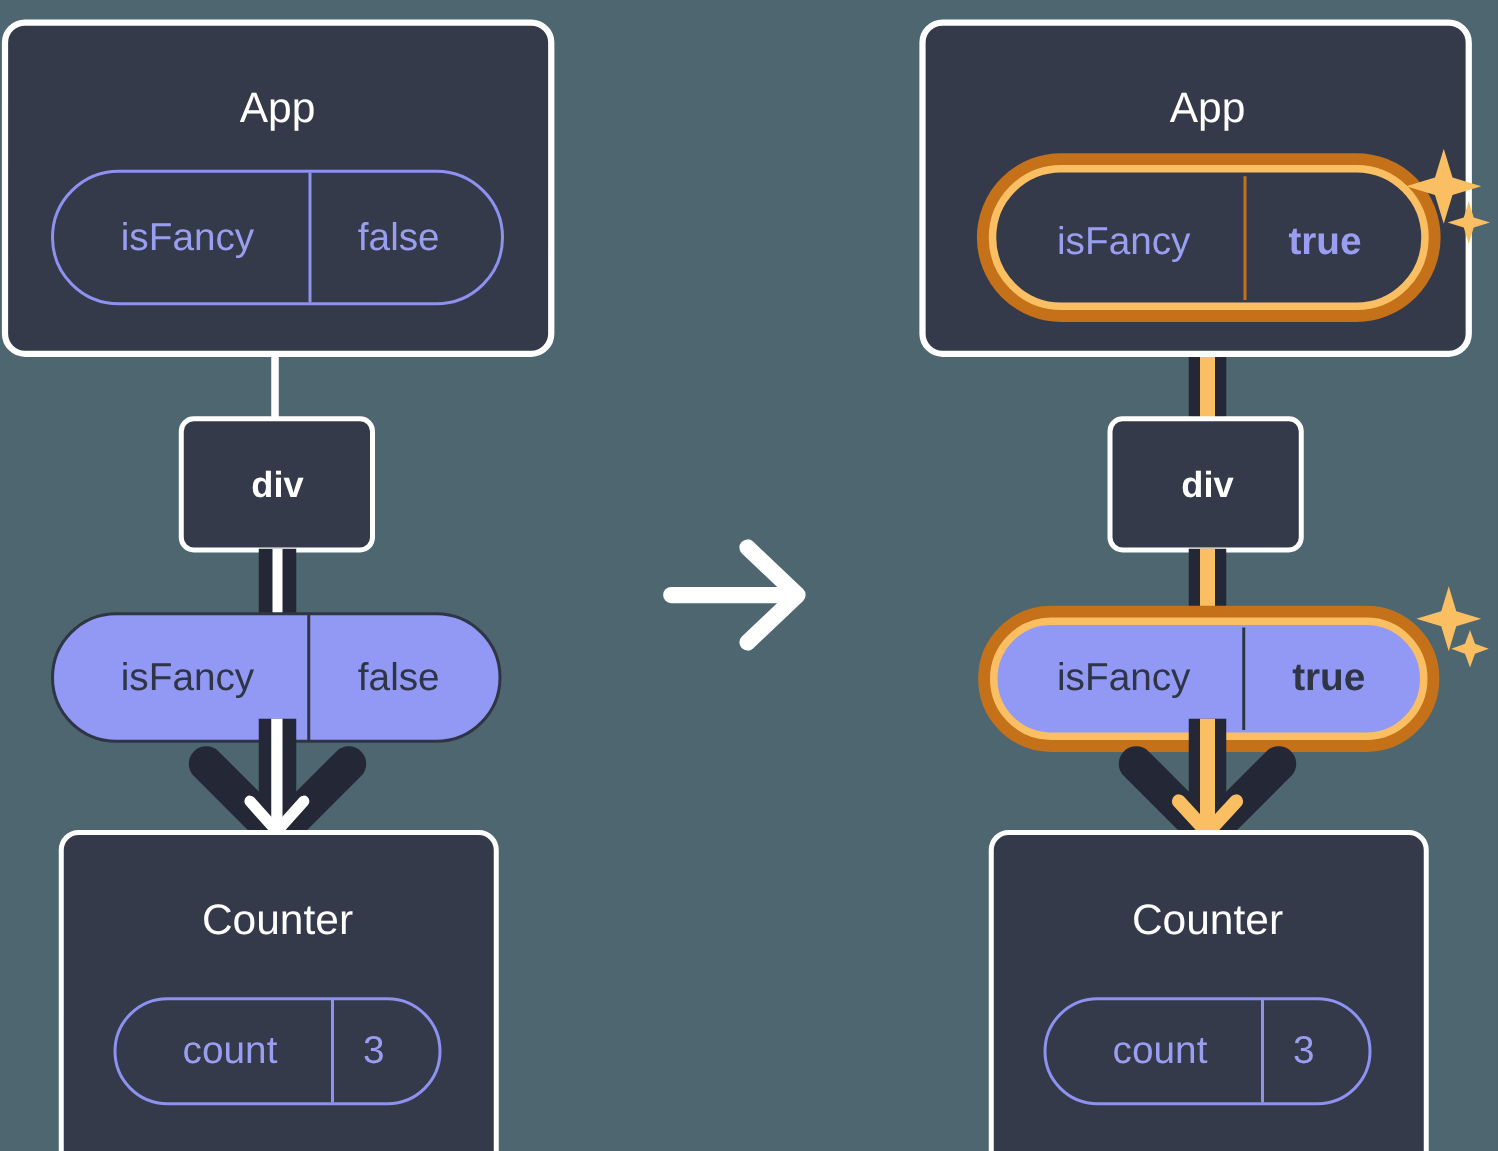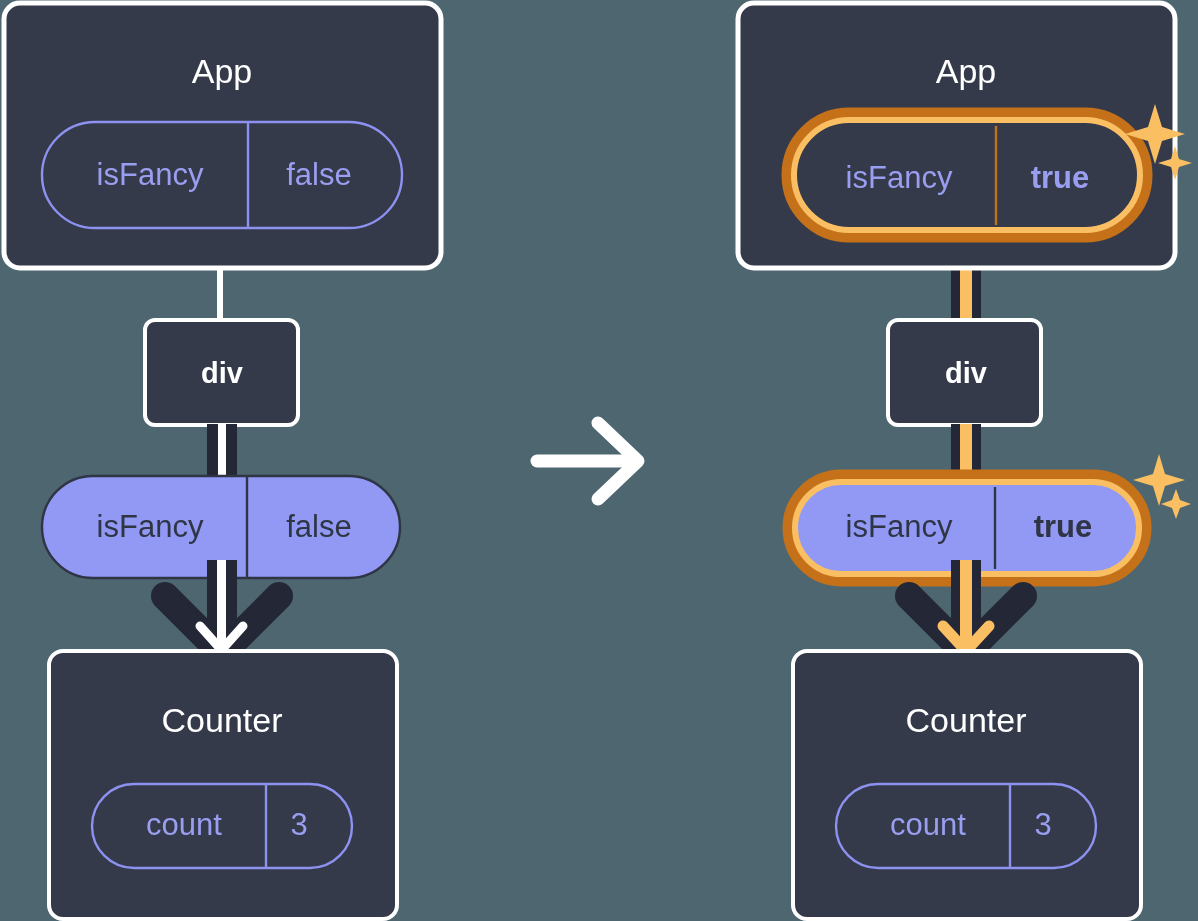--- a/index.html
+++ b/index.html
@@ -3,21 +3,21 @@
 <meta charset="utf-8">
 <style>
   html,body{margin:0;padding:0;}
   body{
     width:1198px;height:921px;
     background:#4d6670;
     font-family:"Liberation Sans","DejaVu Sans",sans-serif;
     overflow:hidden;
     position:relative;
   }
-  .stage{position:absolute;inset:0;}
+  .stage{position:absolute;inset:0;margin-top:15px;}
   svg.diagram{position:absolute;left:0;top:0;width:1198px;height:921px;}
   .lbl{
     fill:#ffffff;
     font-family:"Liberation Sans","DejaVu Sans",sans-serif;
     font-size:34px;
     text-anchor:middle;
     dominant-baseline:middle;
   }
   .pill-txt-outline{
     fill:#9a9ef0;

